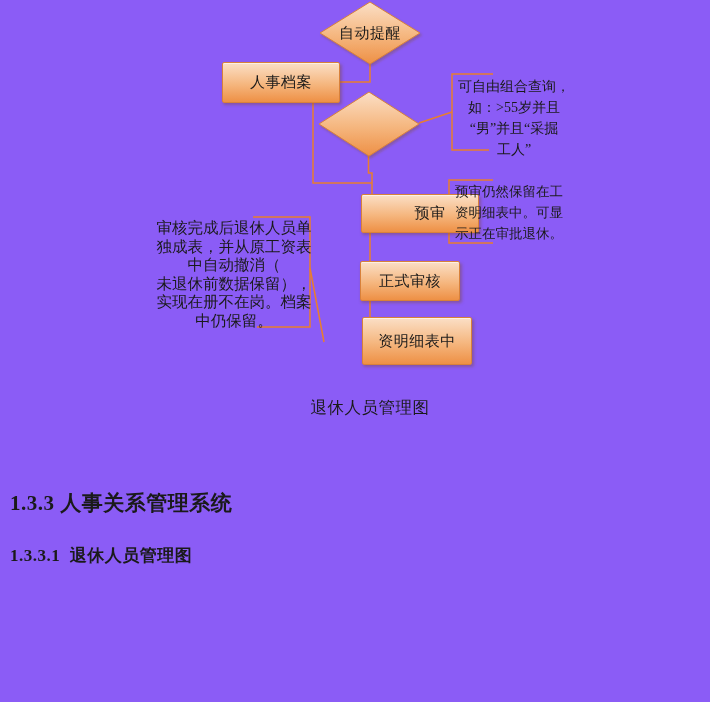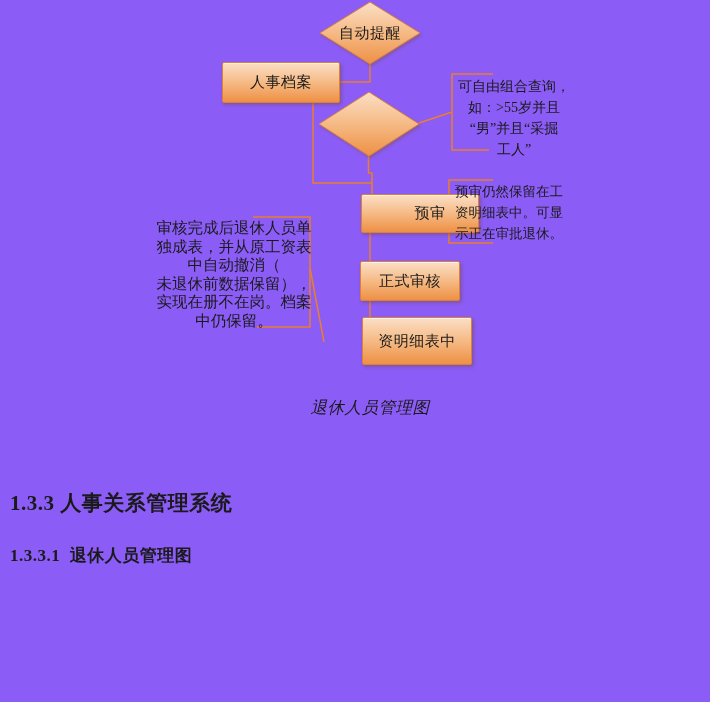--- a/index.html
+++ b/index.html
@@ -33,21 +33,21 @@
   .callout-right-top{
     left:452px;top:76px;width:124px;text-align:center;
     font-size:14px;line-height:21px;
   }
   .callout-right-mid{
     left:455px;top:181px;width:118px;text-align:left;
     font-size:13.5px;line-height:21px;
   }
   .fc-caption{
     position:absolute;left:280px;top:397px;width:180px;text-align:center;
-    font-size:16.5px;line-height:22px;letter-spacing:.5px;font-style:italic;
+    font-size:16.5px;line-height:22px;letter-spacing:.5px;
   }
   .h1{
     position:absolute;left:10px;top:489px;margin:0;
     font-size:21px;font-weight:bold;white-space:pre;letter-spacing:.5px;
   }
   .h2{
     position:absolute;left:10px;top:544px;margin:0;
     font-size:17px;font-weight:bold;white-space:pre;letter-spacing:.5px;
   }
   .body-par{

